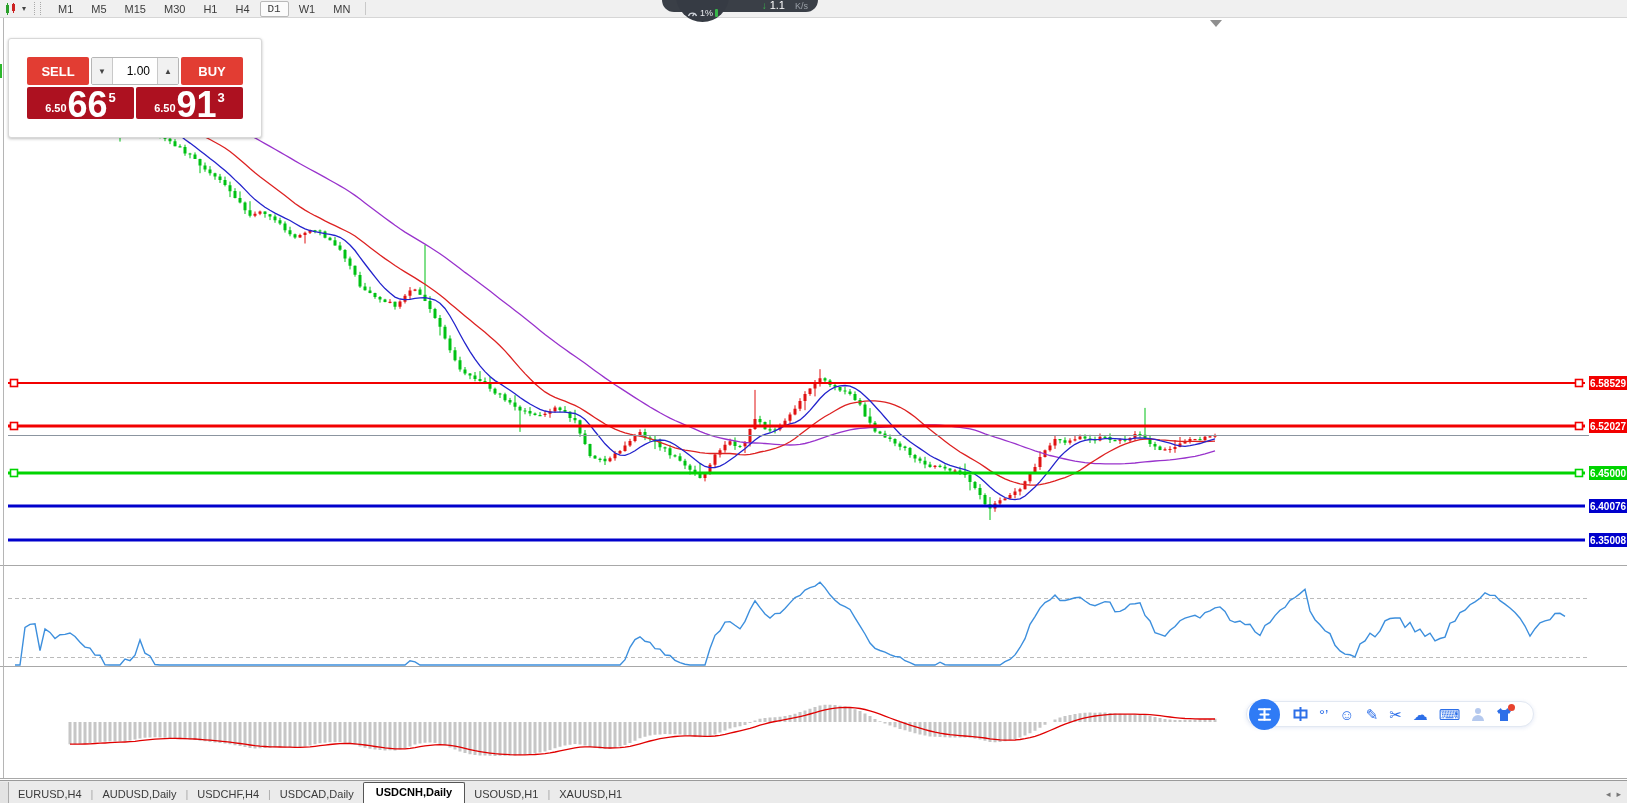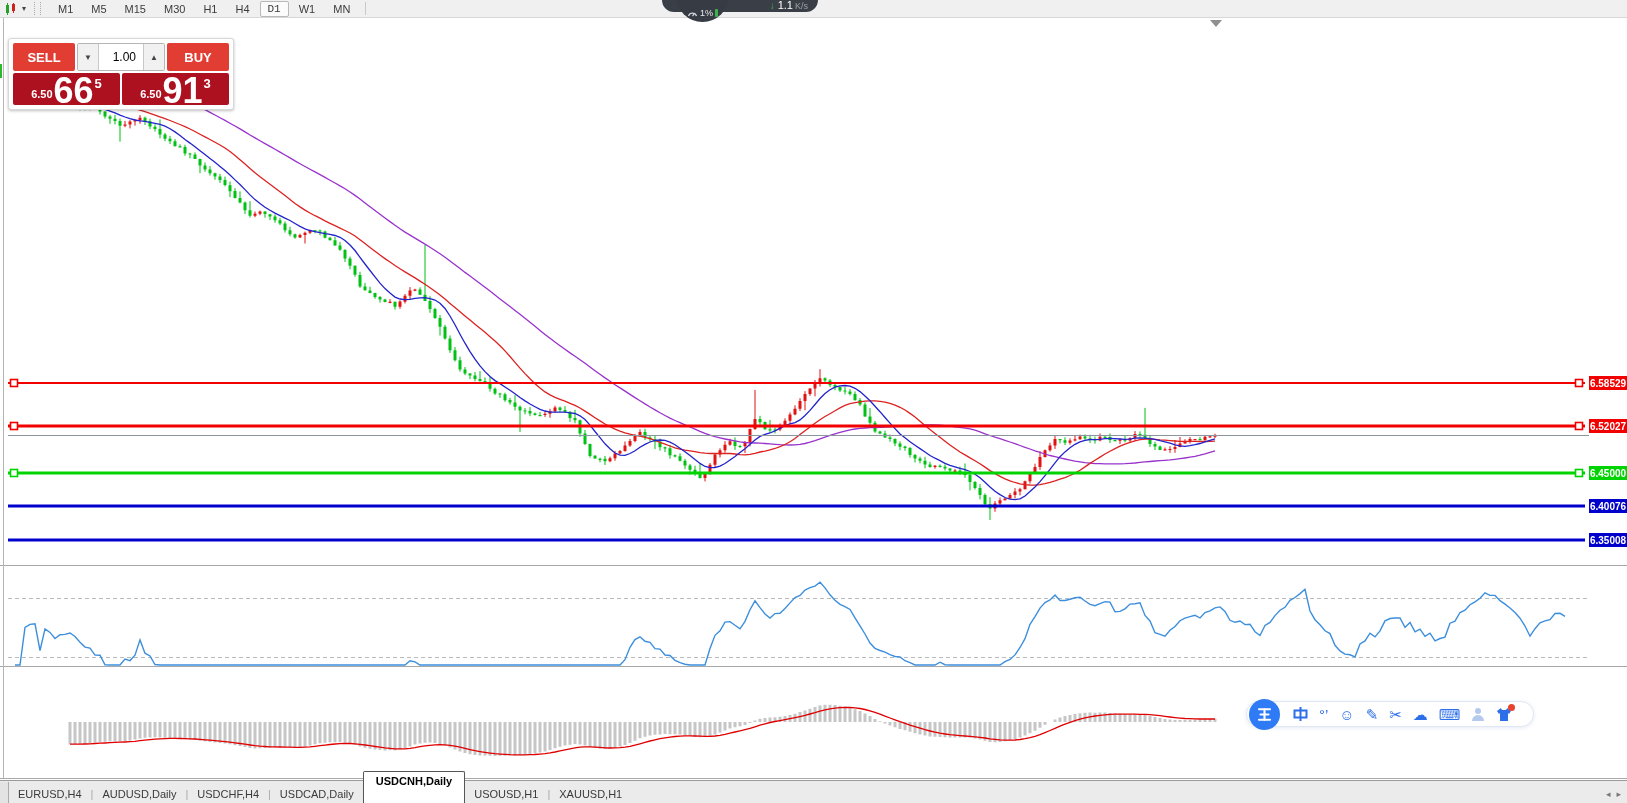--- a/index.html
+++ b/index.html
@@ -20,25 +20,25 @@
     background:#3a3f47;z-index:7;display:flex;align-items:flex-end;justify-content:flex-end;
     padding:0 10px 1px 0;box-sizing:border-box;}
   .speed-circle{position:absolute;left:676px;top:-31px;width:53px;height:53px;border-radius:50%;
     background:#363b44;z-index:8;display:flex;align-items:flex-end;justify-content:center;
     padding-bottom:4px;box-sizing:border-box;}
   .sc-inner{display:flex;align-items:center;gap:2px;}
   .sc-cpu{color:#e8eaee;font-size:9px;}
   .sc-bar{width:3px;height:8px;background:#39b54a;border-radius:1px;}
   .sp-arrow{color:#39b54a;font-size:10px;font-weight:bold;margin-right:3px;}
   .sp-val{color:#fff;font-size:11px;font-weight:normal;}
-  .sp-unit{color:#9aa0a8;font-size:9px;margin-left:2px;}
+  .sp-unit{color:#9aa0a8;font-size:9px;margin-left:10px;}
 
   
   .trade-panel{position:absolute;left:8px;top:38px;width:216px;z-index:5;background:#fff;
-    border:1px solid #d8d8d8;border-radius:3px;box-shadow:0 1px 3px rgba(0,0,0,.25);padding:4px;}
+    border:1px solid #d8d8d8;border-radius:3px;box-shadow:0 1px 3px rgba(0,0,0,.25);padding:18px;}
   .tp-row1{display:flex;gap:2px;height:28px;}
   .tp-btn{flex:0 0 62px;background:#e23d33;color:#fff;font-size:13px;font-weight:bold;
     display:flex;align-items:center;justify-content:center;border-radius:2px;cursor:pointer;}
   .tp-spin{flex:1;display:flex;border:1px solid #b6b6b6;border-radius:2px;overflow:hidden;background:#fff;}
   .tp-spin-btn{width:20px;background:#f1f1f1;color:#444;font-size:8px;display:flex;align-items:center;
     justify-content:center;cursor:pointer;}
   .tp-spin-btn:first-child{border-right:1px solid #c9c9c9;}
   .tp-spin-btn:last-child{border-left:1px solid #c9c9c9;}
   .tp-vol{flex:1;font-size:12px;color:#000;display:flex;align-items:center;justify-content:flex-end;padding-right:7px;}
   .tp-row2{display:flex;gap:2px;height:32px;margin-top:2px;}
@@ -51,21 +51,21 @@
   
   #chart-svg{position:absolute;left:0;top:0;z-index:1;}
   .pl{fill:#fff;font-size:10px;font-weight:bold;text-anchor:middle;font-family:"Liberation Sans",sans-serif;}
 
   
   .tabbar{position:absolute;left:0;top:780px;width:1627px;height:23px;background:#ebebeb;
     border-top:1px solid #9a9a9a;display:flex;align-items:flex-end;z-index:6;font-size:11px;}
   .tab-strip{width:8px;height:22px;border-right:1px solid #aaa;background:#e3e3e3;}
   .tab{padding:3px 9px 4px;color:#3a3a3a;white-space:nowrap;cursor:pointer;}
   .tab.active{background:#fff;border:1px solid #555;border-bottom:none;font-weight:bold;color:#000;
-    border-radius:2px 2px 0 0;padding:3px 12px 17px;margin-bottom:0;}
+    border-radius:2px 2px 0 0;padding:3px 12px 6px;margin-bottom:0;}
   .tab-sep{color:#aaa;padding:3px 0 4px;}
   .tab-arrows{margin-left:auto;margin-right:6px;color:#777;font-size:9px;display:flex;gap:6px;
     align-items:center;padding-bottom:5px;}
 
   
   .ime-bar{position:absolute;left:1246px;top:701px;width:288px;height:26px;background:#fff;
     border:1px solid #e2e8f2;border-radius:14px;z-index:7;display:flex;align-items:center;
     gap:11px;padding-left:46px;box-sizing:border-box;box-shadow:0 1px 4px rgba(40,80,180,.12);}
   .ime-logo{position:absolute;left:2px;top:-3px;width:31px;height:31px;border-radius:50%;
     background:#2f7bf5;display:flex;align-items:center;justify-content:center;cursor:pointer;}

